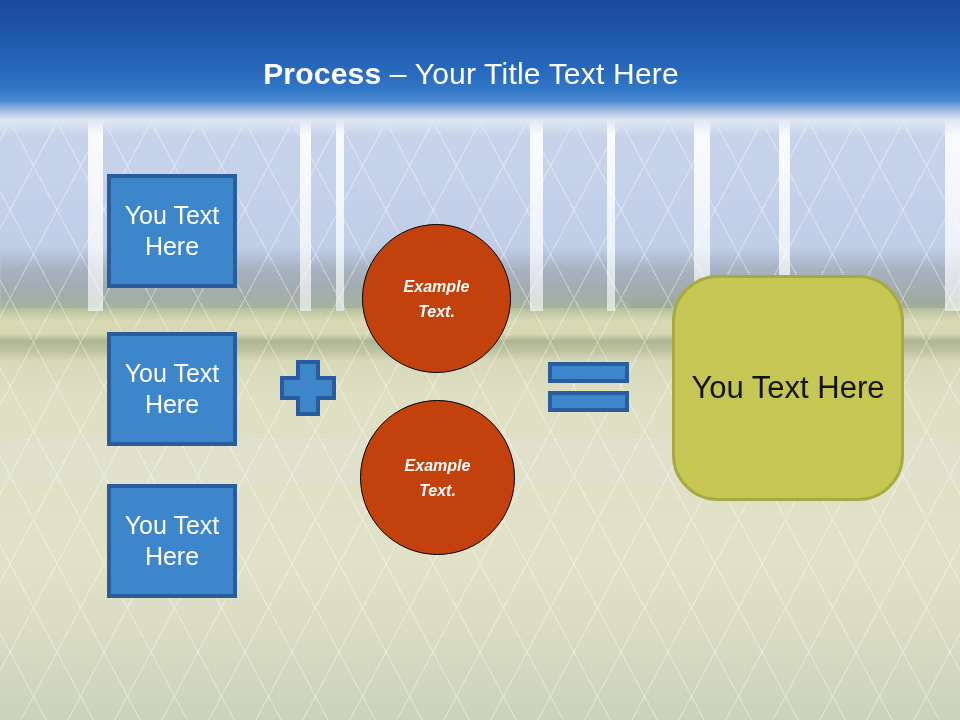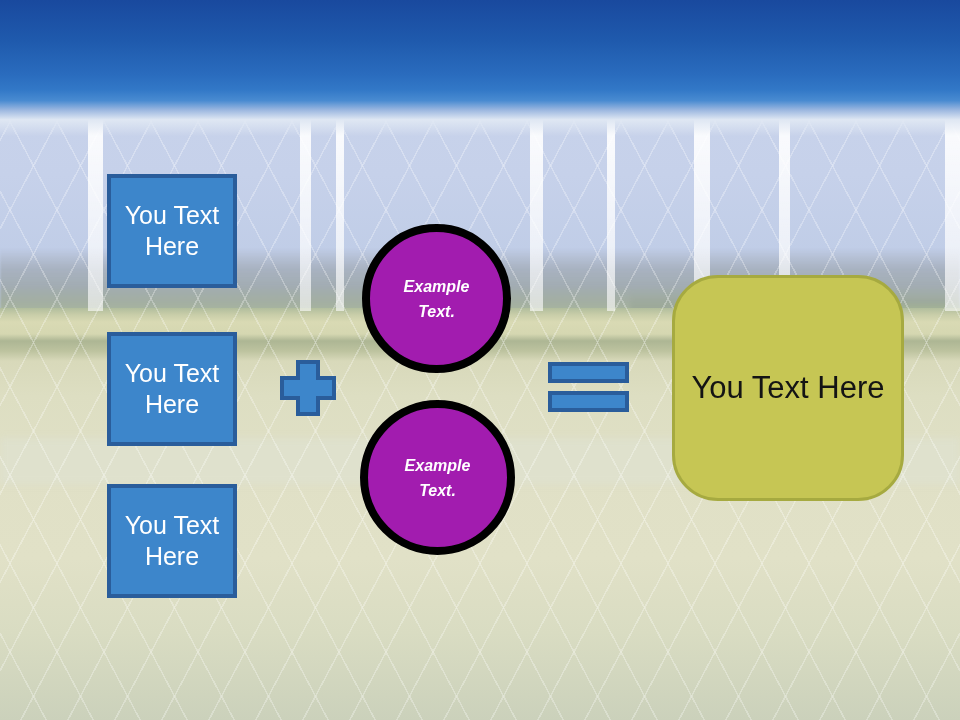--- a/index.html
+++ b/index.html
@@ -48,21 +48,21 @@
   .input-box{position:absolute;left:107px;width:130px;height:114px;box-sizing:border-box;
     background:#3d86cb;border:4px solid #2a5d9b;
     display:flex;align-items:center;justify-content:center;text-align:center;
     color:#ffffff;font-size:25px;line-height:31px;padding:0 12px;}
   .ib1{top:174px;} .ib2{top:332px;} .ib3{top:484px;}
   .plus-wrap{position:absolute;left:277px;top:357px;width:62px;height:62px;}
   .eq-bar{position:absolute;left:548px;width:81px;height:21px;box-sizing:border-box;
     background:#3d86cb;border:4px solid #2a5d9b;}
   .eb1{top:362px;} .eb2{top:391px;}
   .stage-circle{position:absolute;border-radius:50%;box-sizing:border-box;
-    background:#a21caf;border:8px solid #000000;
+    background:#c2410c;border:1px solid #000000;
     display:flex;align-items:center;justify-content:center;text-align:center;
     color:#ffffff;font-weight:bold;font-style:italic;font-size:16px;line-height:25px;}
   .sc1{left:362px;top:224px;width:149px;height:149px;}
   .sc2{left:360px;top:400px;width:155px;height:155px;}
   .stage-circle .inner{width:100px;}
   .result-box{position:absolute;left:672px;top:275px;width:232px;height:226px;box-sizing:border-box;
     background:#c6c654;border:3px solid #a6aa40;border-radius:46px;
     display:flex;align-items:center;justify-content:center;text-align:center;
     color:#141414;font-size:31px;}
 </style>
@@ -81,20 +81,23 @@
   <div class="tower tw2"></div>
   <div class="tower tw3"></div>
   <div class="tower tw4"></div>
   <div class="tower tw5"></div>
   <div class="tower tw6"></div>
   <div class="tower tw7"></div>
   <div class="tower tw8"></div>
   <div class="bg-hatch"></div>
 
   <div class="header"></div>
+  <div class="title">
+    <span class="bold">Process</span><span> – Your Title Text Here</span>
+  </div>
 
   <div class="input-box ib1">
     <span>You Text Here</span>
   </div>
   <div class="input-box ib2">
     <span>You Text Here</span>
   </div>
   <div class="input-box ib3">
     <span>You Text Here</span>
   </div>

